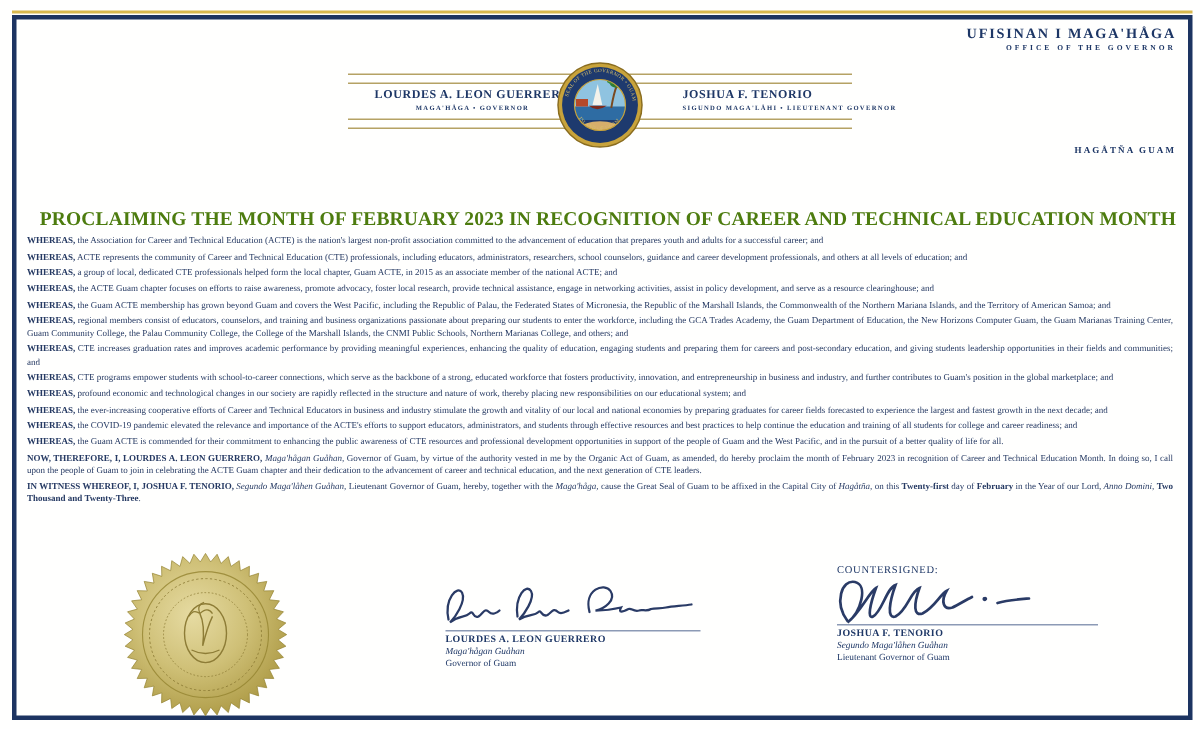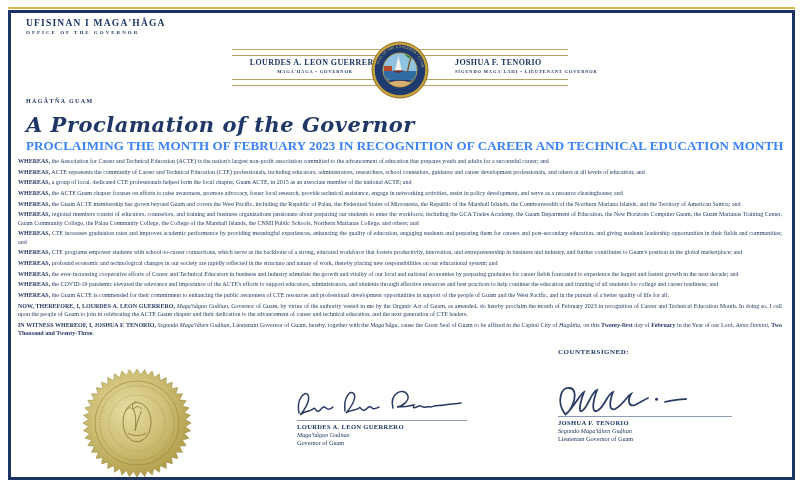--- a/index.html
+++ b/index.html
@@ -3,53 +3,53 @@
 <meta charset="utf-8">
 <style>
   html,body{margin:0;padding:0;background:#ffffff;}
   .page{position:relative;width:800px;height:486px;background:#fffffe;overflow:hidden;
         font-family:"Liberation Serif", serif;color:#24365e;}
   
   .gold-top{position:absolute;left:8px;right:5px;top:7px;height:2px;background:#d8b84e;}
   .frame{position:absolute;left:8px;top:10px;right:5px;bottom:6px;border:3px solid #1d3461;}
   
   .abs{position:absolute;}
-  .ctr{left:0;right:16px;text-align:left;padding-left:26px;}
+  .ctr{left:0;right:16px;text-align:right;padding-left:26px;}
   .office-ch{top:18px;font-size:9.5px;font-weight:700;letter-spacing:1.2px;color:#1e3766;}
   .office-en{top:30px;font-size:5px;font-weight:600;letter-spacing:2px;color:#1e3766;}
   .band-bar{position:absolute;left:232px;width:336px;height:5px;
             border-top:1.2px solid #b5a264;border-bottom:1.2px solid #b5a264;}
   .bar-top{top:49px;} .bar-bot{top:79px;}
   .gov-name-block{top:58px;left:235px;width:160px;text-align:center;color:#1e3766;}
   .ltgov-name-block{top:58px;left:455px;width:175px;text-align:left;color:#1e3766;}
   .hdr-name{font-size:8px;font-weight:700;letter-spacing:0.4px;}
   .hdr-title{font-size:4.4px;font-weight:600;letter-spacing:0.9px;margin-top:2px;}
   .hdr-seal{top:41px;left:371px;width:58px;height:58px;}
   .place{top:98px;font-size:6px;font-weight:700;letter-spacing:1.4px;color:#1e3766;}
   .proc-no{top:106px;font-size:8.5px;font-weight:600;letter-spacing:0.4px;color:#1e3766;}
   .script-title{top:112px;font-size:21px;font-style:italic;font-weight:600;
                 font-family:"DejaVu Serif", serif;color:#1e3766;letter-spacing:0.5px;}
-  .main-title{top:138px;font-size:13px;font-weight:700;color:#3b82f6;white-space:nowrap;letter-spacing:0.1px;}
+  .main-title{top:138px;font-size:13px;font-weight:700;color:#4d7c0f;white-space:nowrap;letter-spacing:0.1px;}
   
   .doc-body{position:absolute;top:157px;left:18px;right:18px;}
   .doc-body p{margin:0 0 2.4px 0;font-size:6px;line-height:8.3px;text-align:justify;color:#263a63;}
   .doc-body strong{font-weight:700;}
   .doc-body em{font-style:italic;}
   
   .foil{top:368px;left:78px;width:118px;height:112px;}
   .sig-line{position:absolute;height:1px;background:#8c9ab5;}
   .gov-line{top:420px;left:297px;width:170px;}
   .ltgov-line{top:416px;left:558px;width:174px;}
   .sigblock{color:#1e3766;}
   .sig-name{font-size:6.6px;font-weight:600;letter-spacing:0.3px;}
   .sig-ch{font-size:6.2px;font-style:italic;margin-top:1px;}
   .sig-en{font-size:6.2px;margin-top:1px;}
   .gov-block{top:423px;left:297px;}
   .ltgov-block{top:419px;left:558px;}
-  .countersigned{top:348px;left:558px;font-size:7px;font-weight:700;letter-spacing:0.5px;color:#1e3766;}
+  .countersigned{top:376px;left:558px;font-size:7px;font-weight:400;letter-spacing:0.5px;color:#1e3766;}
   .gov-sig{top:387px;left:293px;width:178px;height:34px;}
   .ltgov-sig{top:382px;left:553px;width:180px;height:36px;}
 </style>
 </head>
 <body>
 
 <div class="page">
 
   <div class="gold-top"></div>
   <div class="frame"></div>
@@ -94,21 +94,20 @@
     <circle cx="29" cy="29" r="17" fill="none" stroke="#c8a33b" stroke-width="0.8"></circle>
     <text font-size="3.4" fill="#d9c06a" letter-spacing="0.25" font-family="Liberation Serif, serif">
       <textPath href="#arcTop" startOffset="8%">SEAL OF THE GOVERNOR • GUAM</textPath>
     </text>
     <text font-size="3.2" fill="#d9c06a" letter-spacing="0.3" font-family="Liberation Serif, serif">
       <textPath href="#arcBot" startOffset="18%">ISLAND OF GUAM</textPath>
     </text>
   </svg>
 
   <div class="abs ctr place">HAGÅTÑA GUAM</div>
-  <div class="abs ctr script-title">A Proclamation of the Governor</div>
   <div class="abs ctr main-title">PROCLAIMING THE MONTH OF FEBRUARY 2023 IN RECOGNITION OF CAREER AND TECHNICAL EDUCATION MONTH</div>
 
   <div class="doc-body" id="doc-body">
       <p><strong>WHEREAS,</strong><span> the Association for Career and Technical Education (ACTE) is the nation's largest non-profit association committed to the advancement of education that prepares youth and adults for a successful career; and</span></p>
       <p><strong>WHEREAS,</strong><span> ACTE represents the community of Career and Technical Education (CTE) professionals, including educators, administrators, researchers, school counselors, guidance and career development professionals, and others at all levels of education; and</span></p>
       <p><strong>WHEREAS,</strong><span> a group of local, dedicated CTE professionals helped form the local chapter, Guam ACTE, in 2015 as an associate member of the national ACTE; and</span></p>
       <p><strong>WHEREAS,</strong><span> the ACTE Guam chapter focuses on efforts to raise awareness, promote advocacy, foster local research, provide technical assistance, engage in networking activities, assist in policy development, and serve as a resource clearinghouse; and</span></p>
       <p><strong>WHEREAS,</strong><span> the Guam ACTE membership has grown beyond Guam and covers the West Pacific, including the Republic of Palau, the Federated States of Micronesia, the Republic of the Marshall Islands, the Commonwealth of the Northern Mariana Islands, and the Territory of American Samoa; and</span></p>
       <p><strong>WHEREAS,</strong><span> regional members consist of educators, counselors, and training and business organizations passionate about preparing our students to enter the workforce, including the GCA Trades Academy, the Guam Department of Education, the New Horizons Computer Guam, the Guam Marianas Training Center, Guam Community College, the Palau Community College, the College of the Marshall Islands, the CNMI Public Schools, Northern Marianas College, and others; and</span></p>
       <p><strong>WHEREAS,</strong><span> CTE increases graduation rates and improves academic performance by providing meaningful experiences, enhancing the quality of education, engaging students and preparing them for careers and post-secondary education, and giving students leadership opportunities in their fields and communities; and</span></p>

